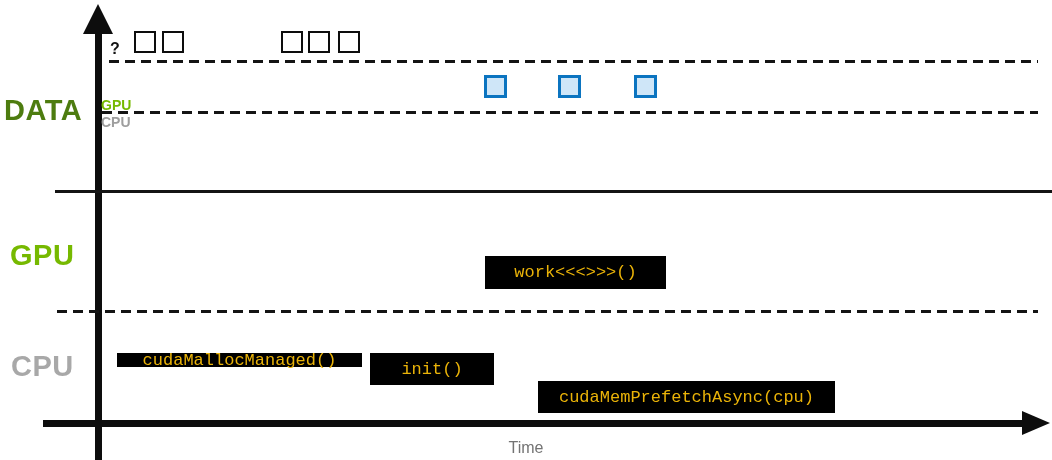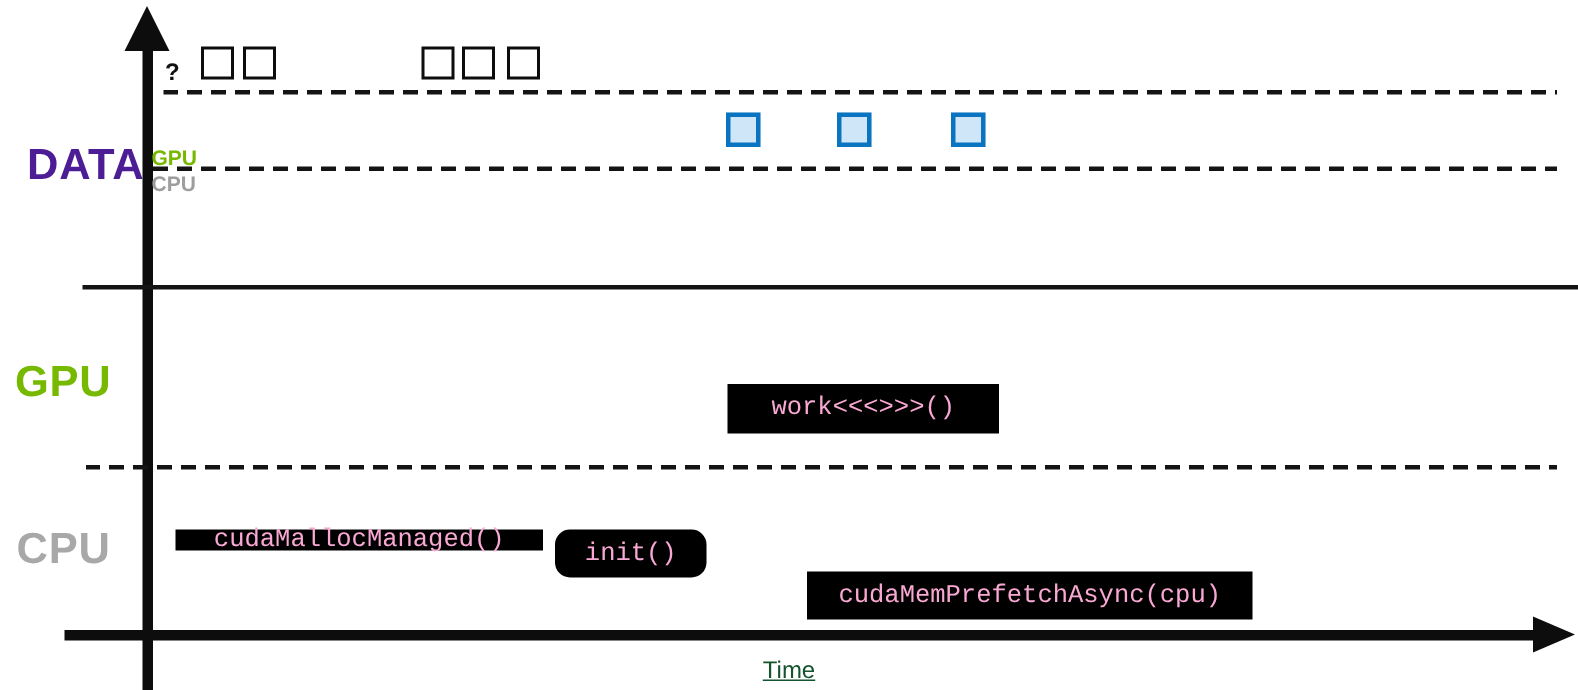--- a/index.html
+++ b/index.html
@@ -19,43 +19,43 @@
     border-top:12px solid transparent;border-bottom:12px solid transparent;border-left:28px solid #0d0d0d;}
   
   .dashline{position:absolute;height:3px;
     background:repeating-linear-gradient(90deg,#141414 0,#141414 10px,transparent 10px,transparent 16px);}
   .dash-1{left:109px;top:60px;width:929px;}
   .dash-2{left:102px;top:111px;width:936px;}
   .dash-3{left:57px;top:310px;width:981px;}
   .solid-divider{position:absolute;left:55px;top:190px;width:997px;height:3px;background:#141414;}
   
   .big-label{position:absolute;font-size:29px;font-weight:bold;letter-spacing:0.5px;line-height:1;}
-  .lbl-data{left:18px;top:96px;color:#4c1d95;}
+  .lbl-data{left:4px;top:96px;color:#4d7c0f;}
   .lbl-gpu{left:10px;top:241px;}
   .lbl-cpu{left:11px;top:352px;}
   
   .row-label{position:absolute;left:101px;font-size:14px;font-weight:bold;line-height:1;}
   .row-gpu{top:98px;}
   .row-cpu{top:115px;}
   .question-mark{position:absolute;left:110px;top:41px;font-size:16px;font-weight:bold;color:#111111;line-height:1;}
   
   .page-sq{position:absolute;width:22px;height:22px;box-sizing:border-box;
     border:2px solid #0d0d0d;background:#ffffff;}
   .page-sq.blue{width:23px;height:23px;border:3px solid #0b74c0;background:#cfe6f8;}
   
-  .codebox{position:absolute;background:#000000;color:#f9a8d4;
+  .codebox{position:absolute;background:#000000;color:#eab308;
     font-family:"Liberation Mono","DejaVu Sans Mono",monospace;font-size:17px;
     display:flex;align-items:center;justify-content:center;white-space:nowrap;}
   .box-work{left:485px;top:256px;width:181px;height:33px;}
   .box-malloc{left:117px;top:353px;width:245px;height:14px;}
-  .box-init{left:370px;top:353px;width:101px;height:32px;border-radius:10px;}
+  .box-init{left:370px;top:353px;width:124px;height:32px;}
   .box-prefetch{left:538px;top:353px;width:297px;height:32px;margin-top:28px;}
   
   .time-label{position:absolute;left:0;top:439px;width:1052px;text-align:center;
-    font-size:16px;color:#14532d;text-decoration:underline;}
+    font-size:16px;color:#737373;}
 </style>
 </head>
 <body>
 
 <div class="canvas">
 
   <div class="v-axis-shaft"></div>
   <div class="v-axis-head"></div>
   <div class="h-axis-shaft"></div>
   <div class="h-axis-head"></div>

